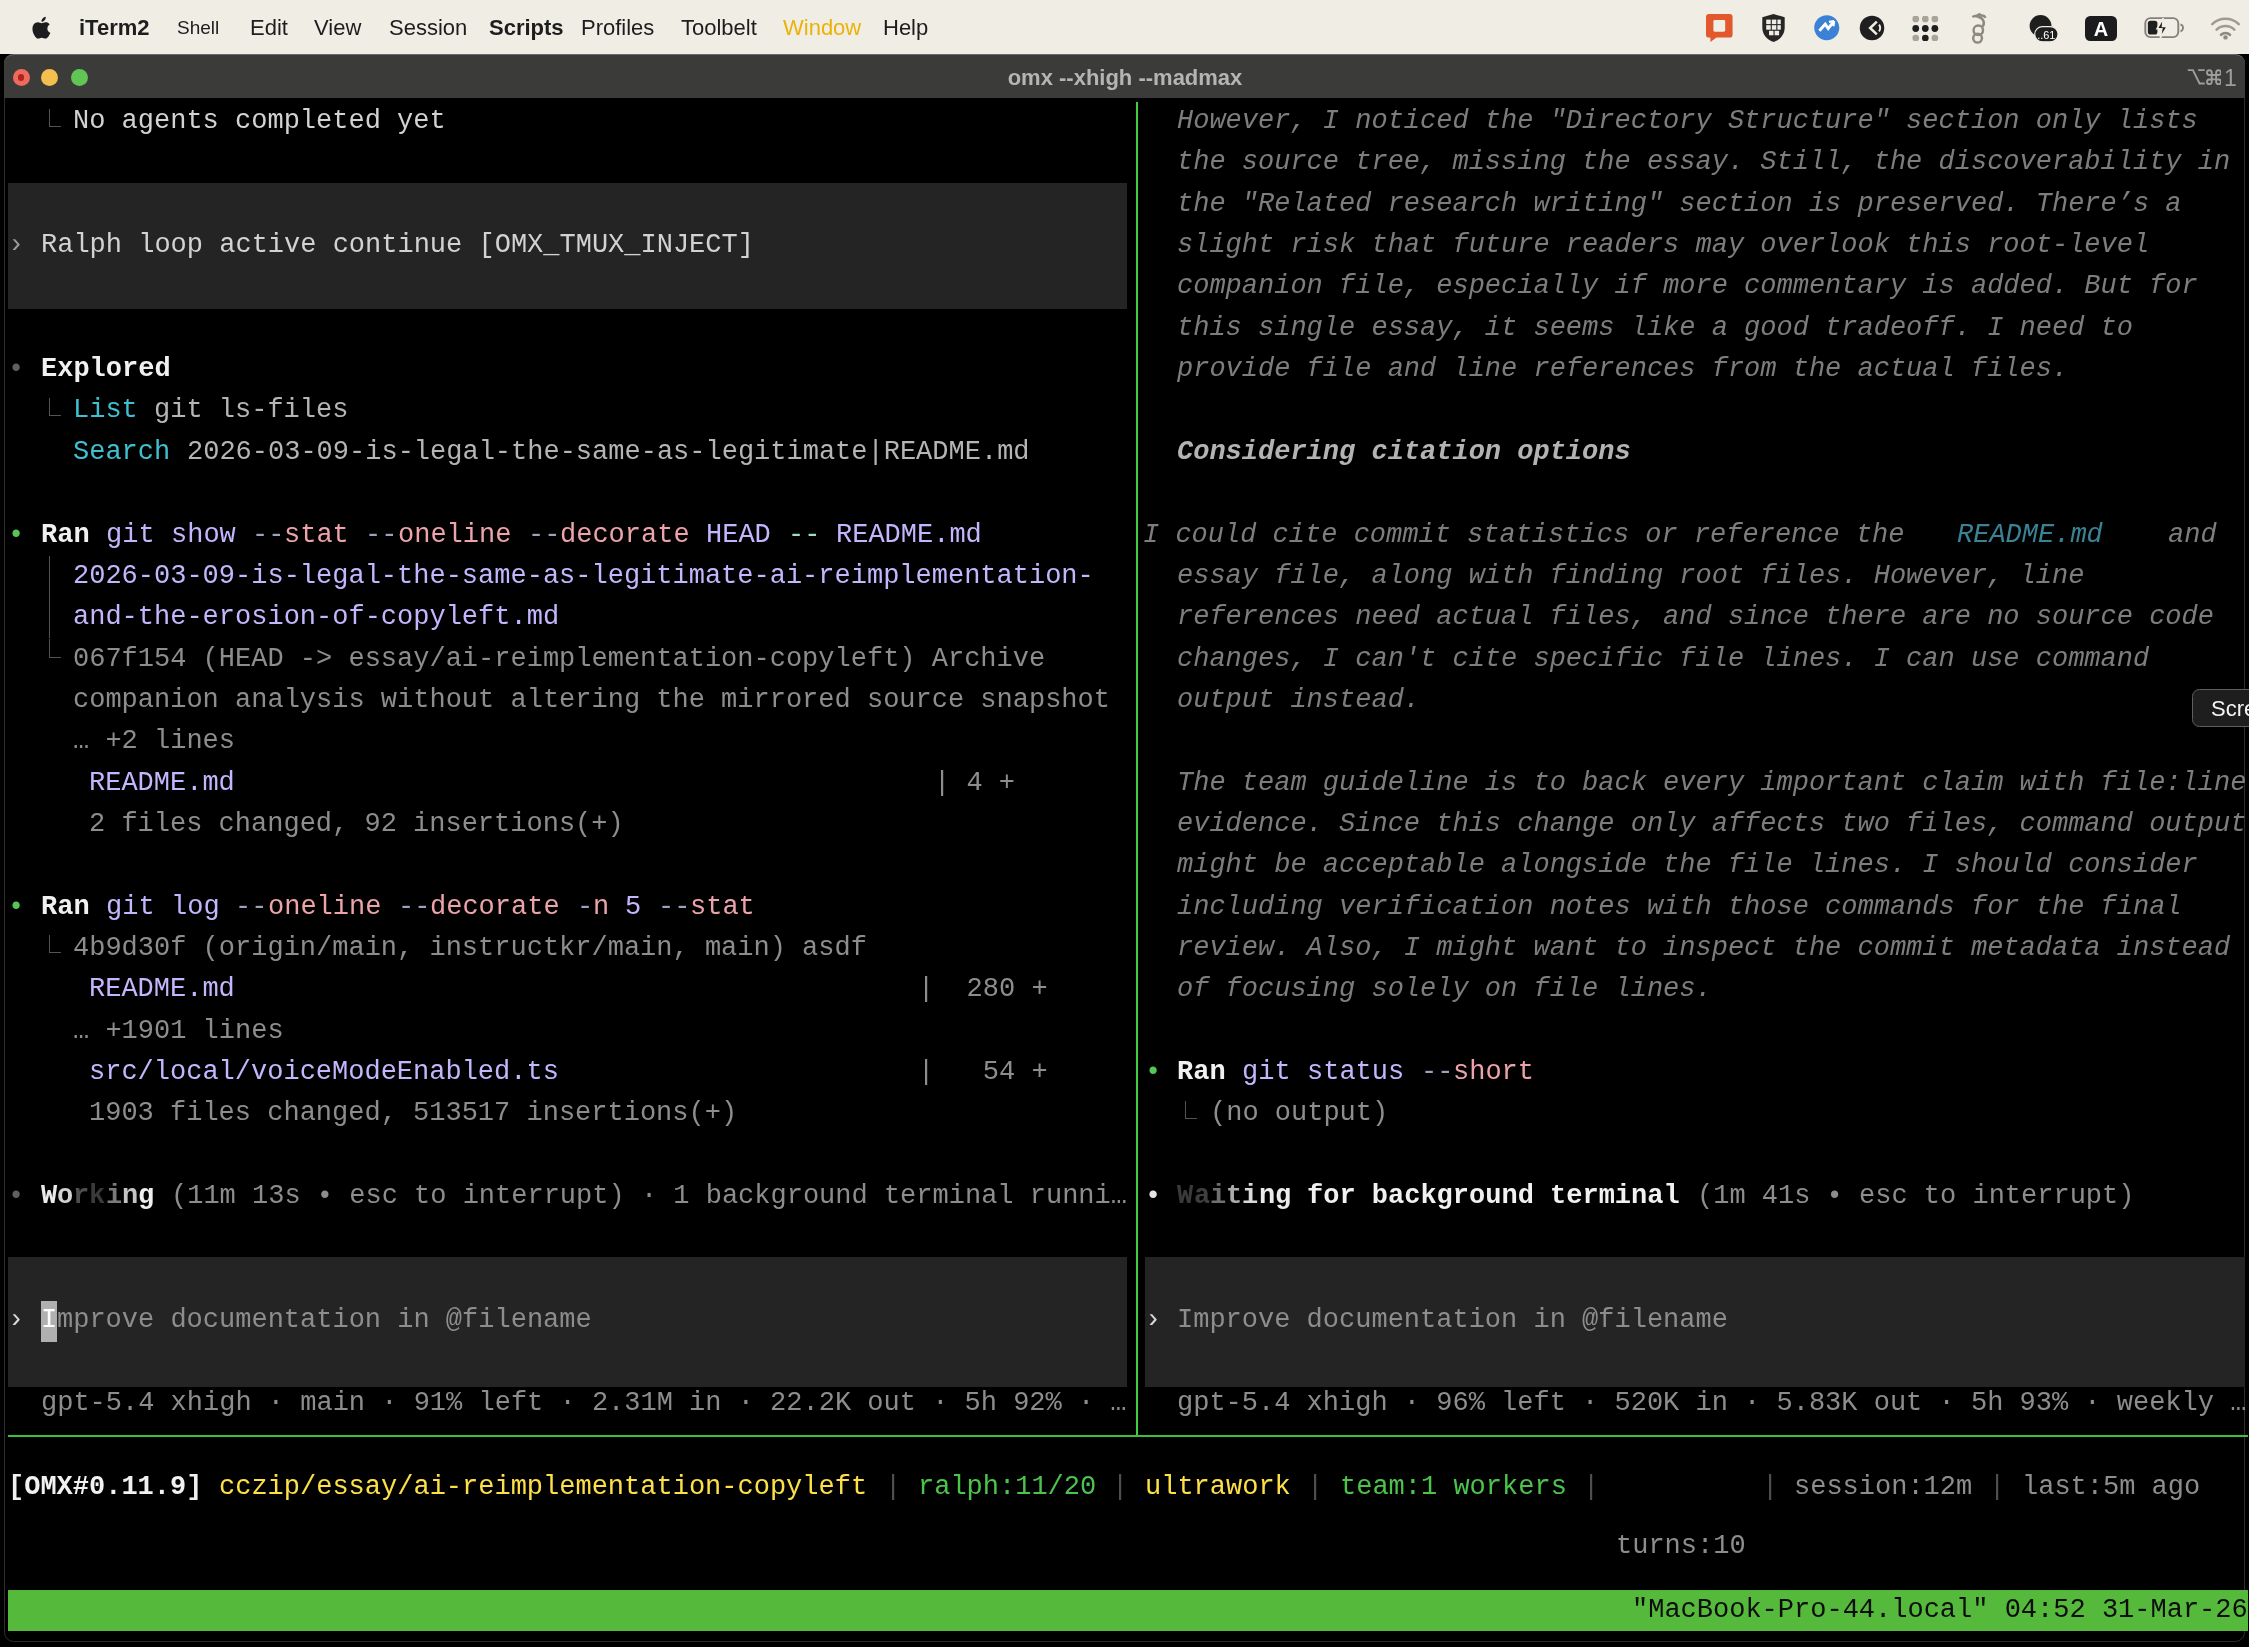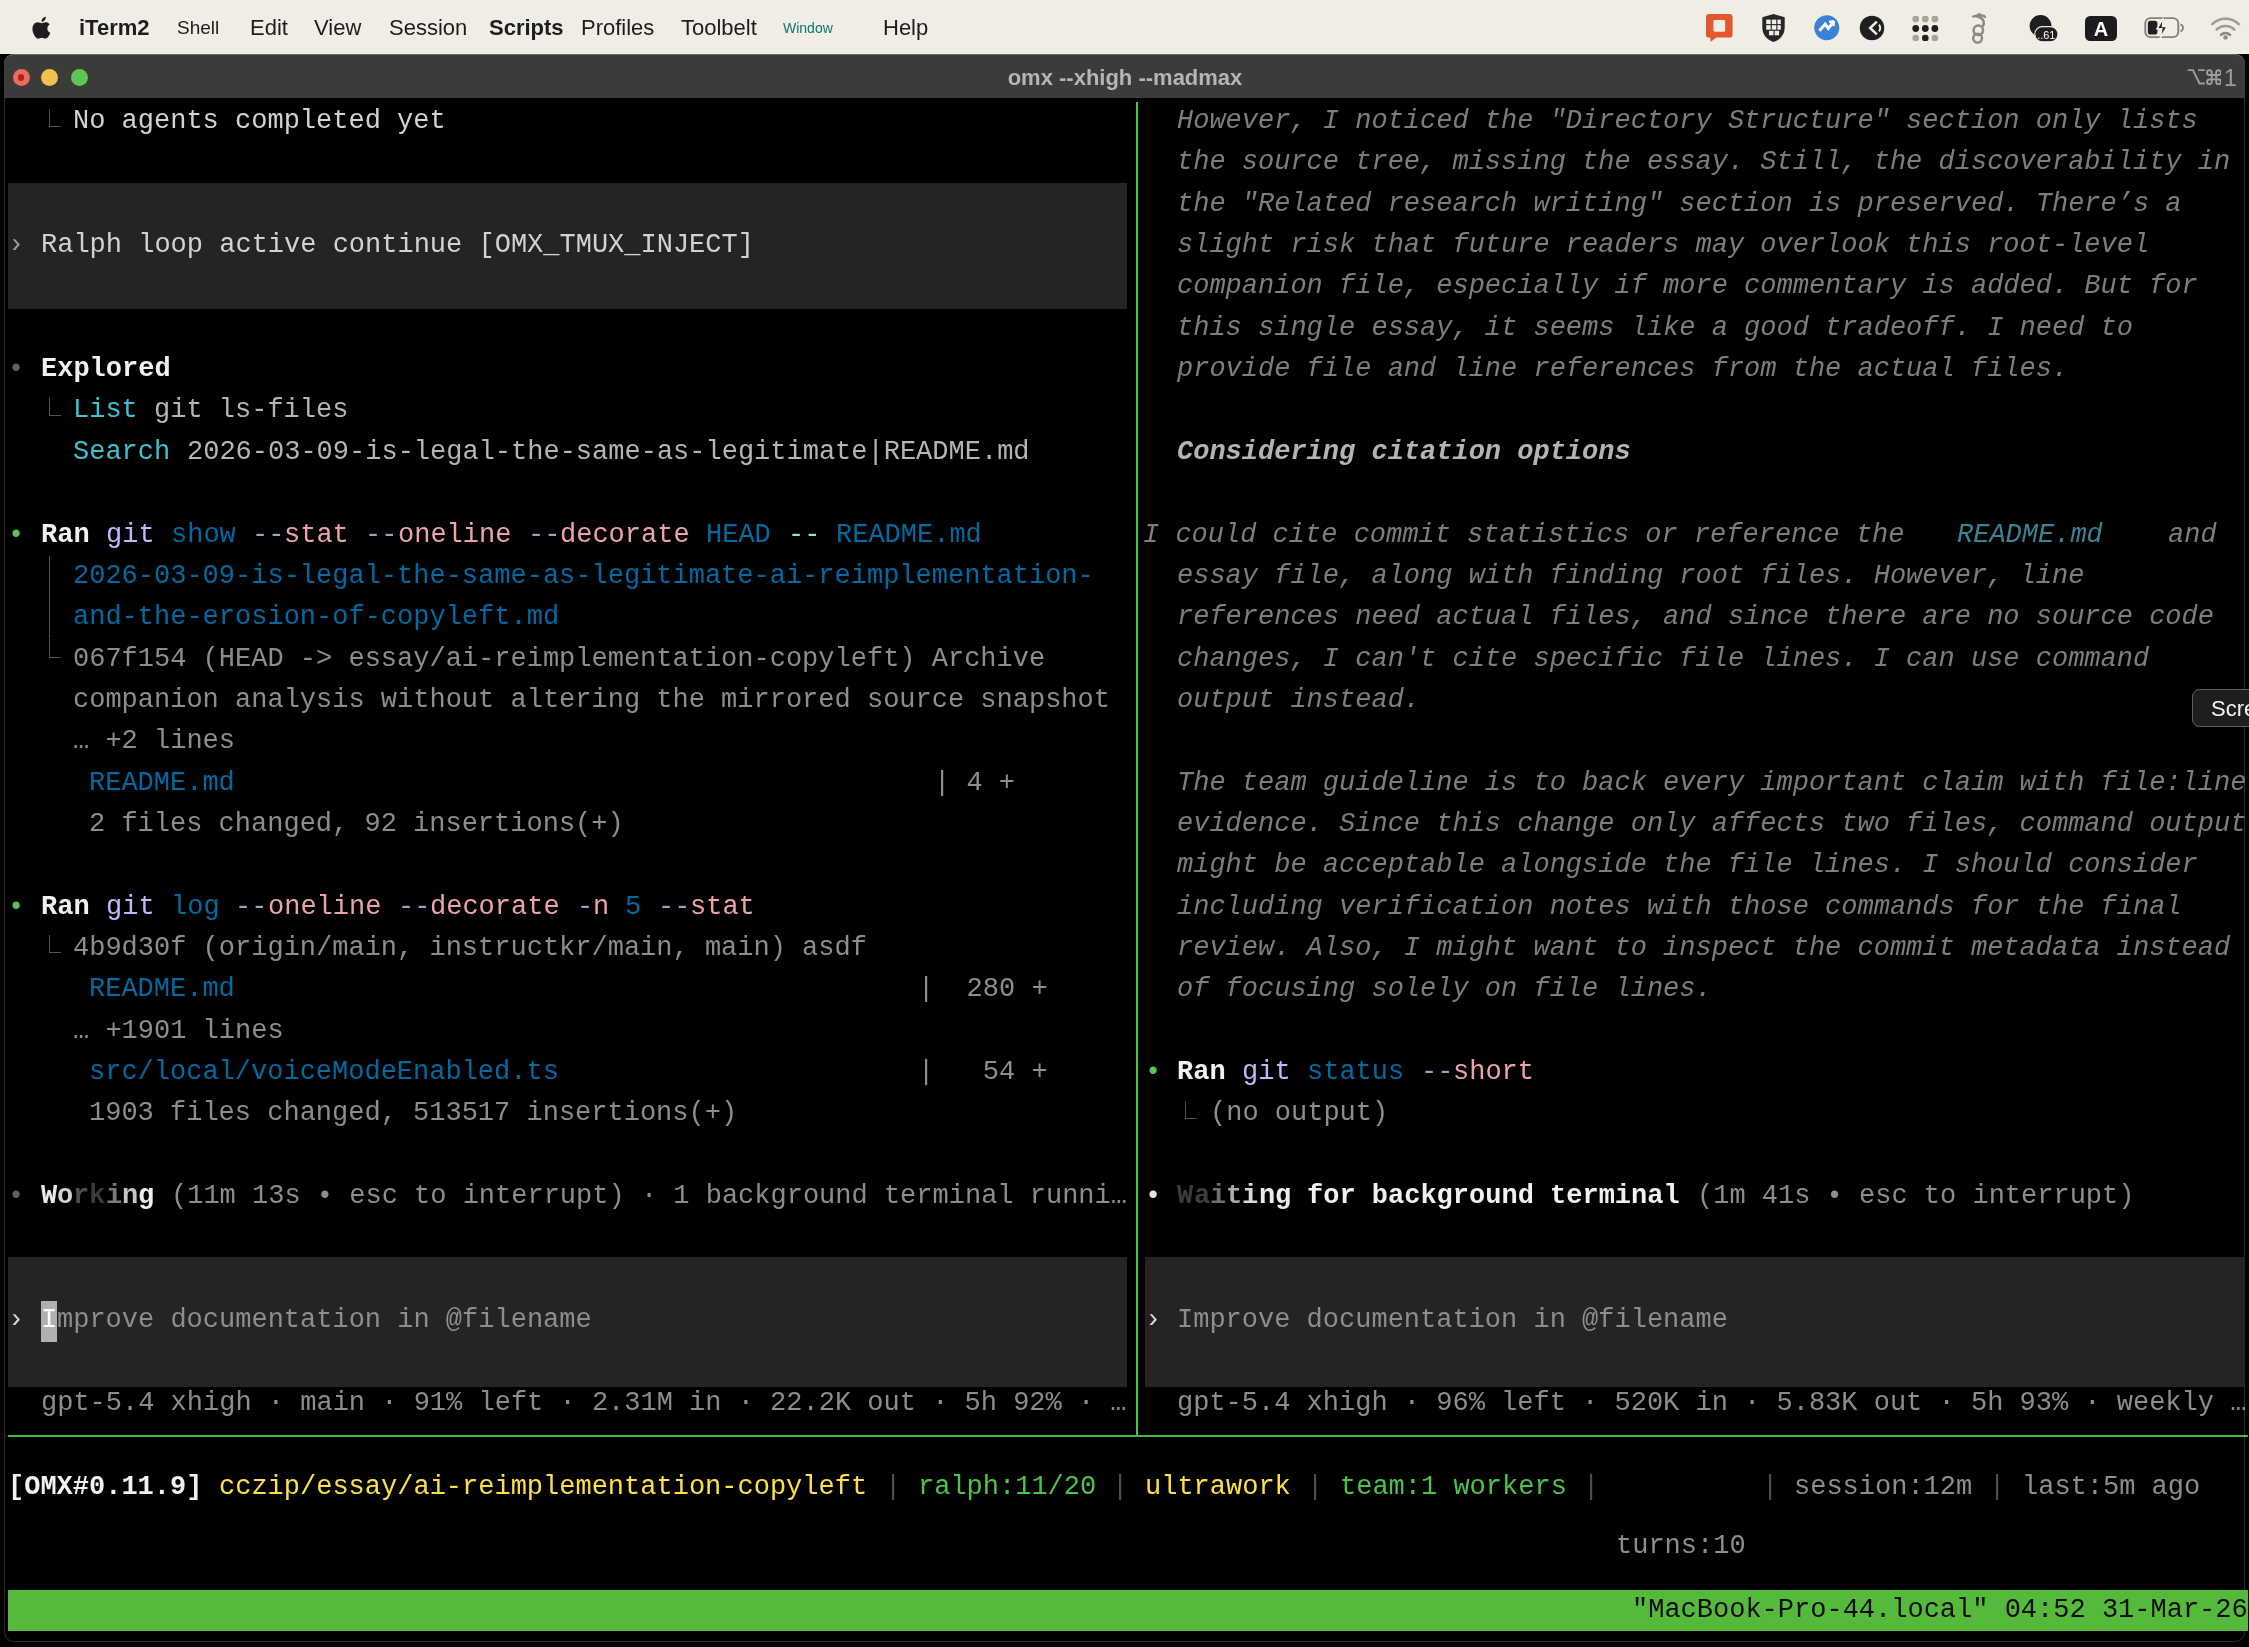--- a/index.html
+++ b/index.html
@@ -2,37 +2,37 @@
 <html style="font-size:11.8px"><head><meta charset="utf-8"><style>
 *{margin:0;padding:0;box-sizing:border-box}
 html,body{width:2250px;height:1648px;background:#000;overflow:hidden;position:relative}
 .t{position:absolute;white-space:pre;font-family:"Liberation Mono",monospace;font-size:27px;line-height:41px;height:41px;letter-spacing:0}
 .g1{color:#d2d2d2}.g2{color:#9b9b9b}.g2p{color:#d8d8d8}.g4{color:#b5b5b5}.g5{color:#8d8d8d}
 .g6{color:#7d7d7d;font-style:italic}
 .hdr{color:#b3b3b3;font-style:italic;font-weight:bold}
 .lnk{color:#3a8294;font-style:italic}
 .wb{color:#f1f1f1;font-weight:bold}.wbX{font-weight:bold}
 .bul{color:#606060}.wbul{color:#e5e5e5}.grn{color:#56c457}.grn2{color:#4cc44c}
-.blu{color:#c4b5fd}.pale{color:#0369a1}.pnk{color:#eca3a9}.dsh{color:#99a3c0}.mint{color:#99e2c1}
+.blu{color:#c4b5fd}.pale{color:#c4b5fd}.pnk{color:#eca3a9}.dsh{color:#99a3c0}.mint{color:#99e2c1}
 .cy{color:#3fc0d0}.cyo{color:#fde047}.sep{color:#4e4e4e}
 .el{position:absolute;width:11.8px;border-left:1.8px solid #545454;border-bottom:1.8px solid #545454}
 .vl{position:absolute;width:2.2px;border-left:1.8px solid #545454}
 .box{position:absolute;background:#242424}
 .sans{font-family:"Liberation Sans",sans-serif}
 </style></head><body>
 <div style="position:absolute;left:0;top:0;width:2250px;height:54px;background:#efede4"></div>
 <div class="sans" style="position:absolute;left:79px;top:0;height:54px;line-height:56px;font-size:22px;font-weight:bold;color:#1d1d1f">iTerm2</div>
 <div class="sans" style="position:absolute;left:177px;top:0;height:54px;line-height:56px;font-size:19px;font-weight:normal;color:#1d1d1f">Shell</div>
 <div class="sans" style="position:absolute;left:250px;top:0;height:54px;line-height:56px;font-size:22px;font-weight:normal;color:#1d1d1f">Edit</div>
 <div class="sans" style="position:absolute;left:314px;top:0;height:54px;line-height:56px;font-size:22px;font-weight:normal;color:#1d1d1f">View</div>
 <div class="sans" style="position:absolute;left:389px;top:0;height:54px;line-height:56px;font-size:22px;font-weight:normal;color:#1d1d1f">Session</div>
 <div class="sans" style="position:absolute;left:489px;top:0;height:54px;line-height:56px;font-size:22px;font-weight:bold;color:#1d1d1f">Scripts</div>
 <div class="sans" style="position:absolute;left:581px;top:0;height:54px;line-height:56px;font-size:22px;font-weight:normal;color:#1d1d1f">Profiles</div>
 <div class="sans" style="position:absolute;left:681px;top:0;height:54px;line-height:56px;font-size:22px;font-weight:normal;color:#1d1d1f">Toolbelt</div>
-<div class="sans" style="position:absolute;left:783px;top:0;height:66px;line-height:56px;font-size:14px;font-weight:normal;color:#0f766e">Window</div>
+<div class="sans" style="position:absolute;left:783px;top:0;height:66px;line-height:56px;font-size:22px;font-weight:normal;color:#eab308">Window</div>
 <div class="sans" style="position:absolute;left:883px;top:0;height:54px;line-height:56px;font-size:22px;font-weight:normal;color:#1d1d1f">Help</div>
 <svg style="position:absolute;left:31px;top:15.5px" width="20" height="23.6" viewBox="0 0 17 20">
     <path fill="#1d1d1f" d="M13.9 10.6c0-2.3 1.9-3.4 2-3.5-1.1-1.6-2.8-1.8-3.4-1.8-1.4-.1-2.8.8-3.5.8-.7 0-1.9-.8-3.1-.8C4.3 5.3 2.8 6.2 2 7.6c-1.6 2.8-.4 7 1.2 9.3.8 1.1 1.7 2.4 2.9 2.3 1.2 0 1.6-.7 3-.7s1.8.7 3.1.7c1.3 0 2.1-1.2 2.9-2.3.9-1.3 1.3-2.6 1.3-2.7-.1-.1-2.5-1-2.5-3.6zM11.6 3.6c.6-.8 1.1-1.9 1-3-.9 0-2.1.6-2.7 1.4-.6.7-1.2 1.9-1 2.9 1 .1 2.1-.5 2.7-1.3z"></path>
   </svg>
 <svg style="position:absolute;left:1706px;top:14px" width="26.6" height="28" viewBox="0 0 36 38">
     <path fill="#e2572b" d="M4 0h28a4 4 0 0 1 4 4v24a4 4 0 0 1-4 4H14l-8 6v-6H4a4 4 0 0 1-4-4V4a4 4 0 0 1 4-4z"></path>
     <rect x="10" y="8" width="16" height="16" rx="2" fill="#efede4"></rect>
   </svg>
 <svg style="position:absolute;left:1760px;top:14px" width="27" height="28" viewBox="0 0 24 25">
     <path fill="#262626" d="M12 0l10 3v9c0 6-4 11-10 13C6 23 2 18 2 12V3z"></path>

